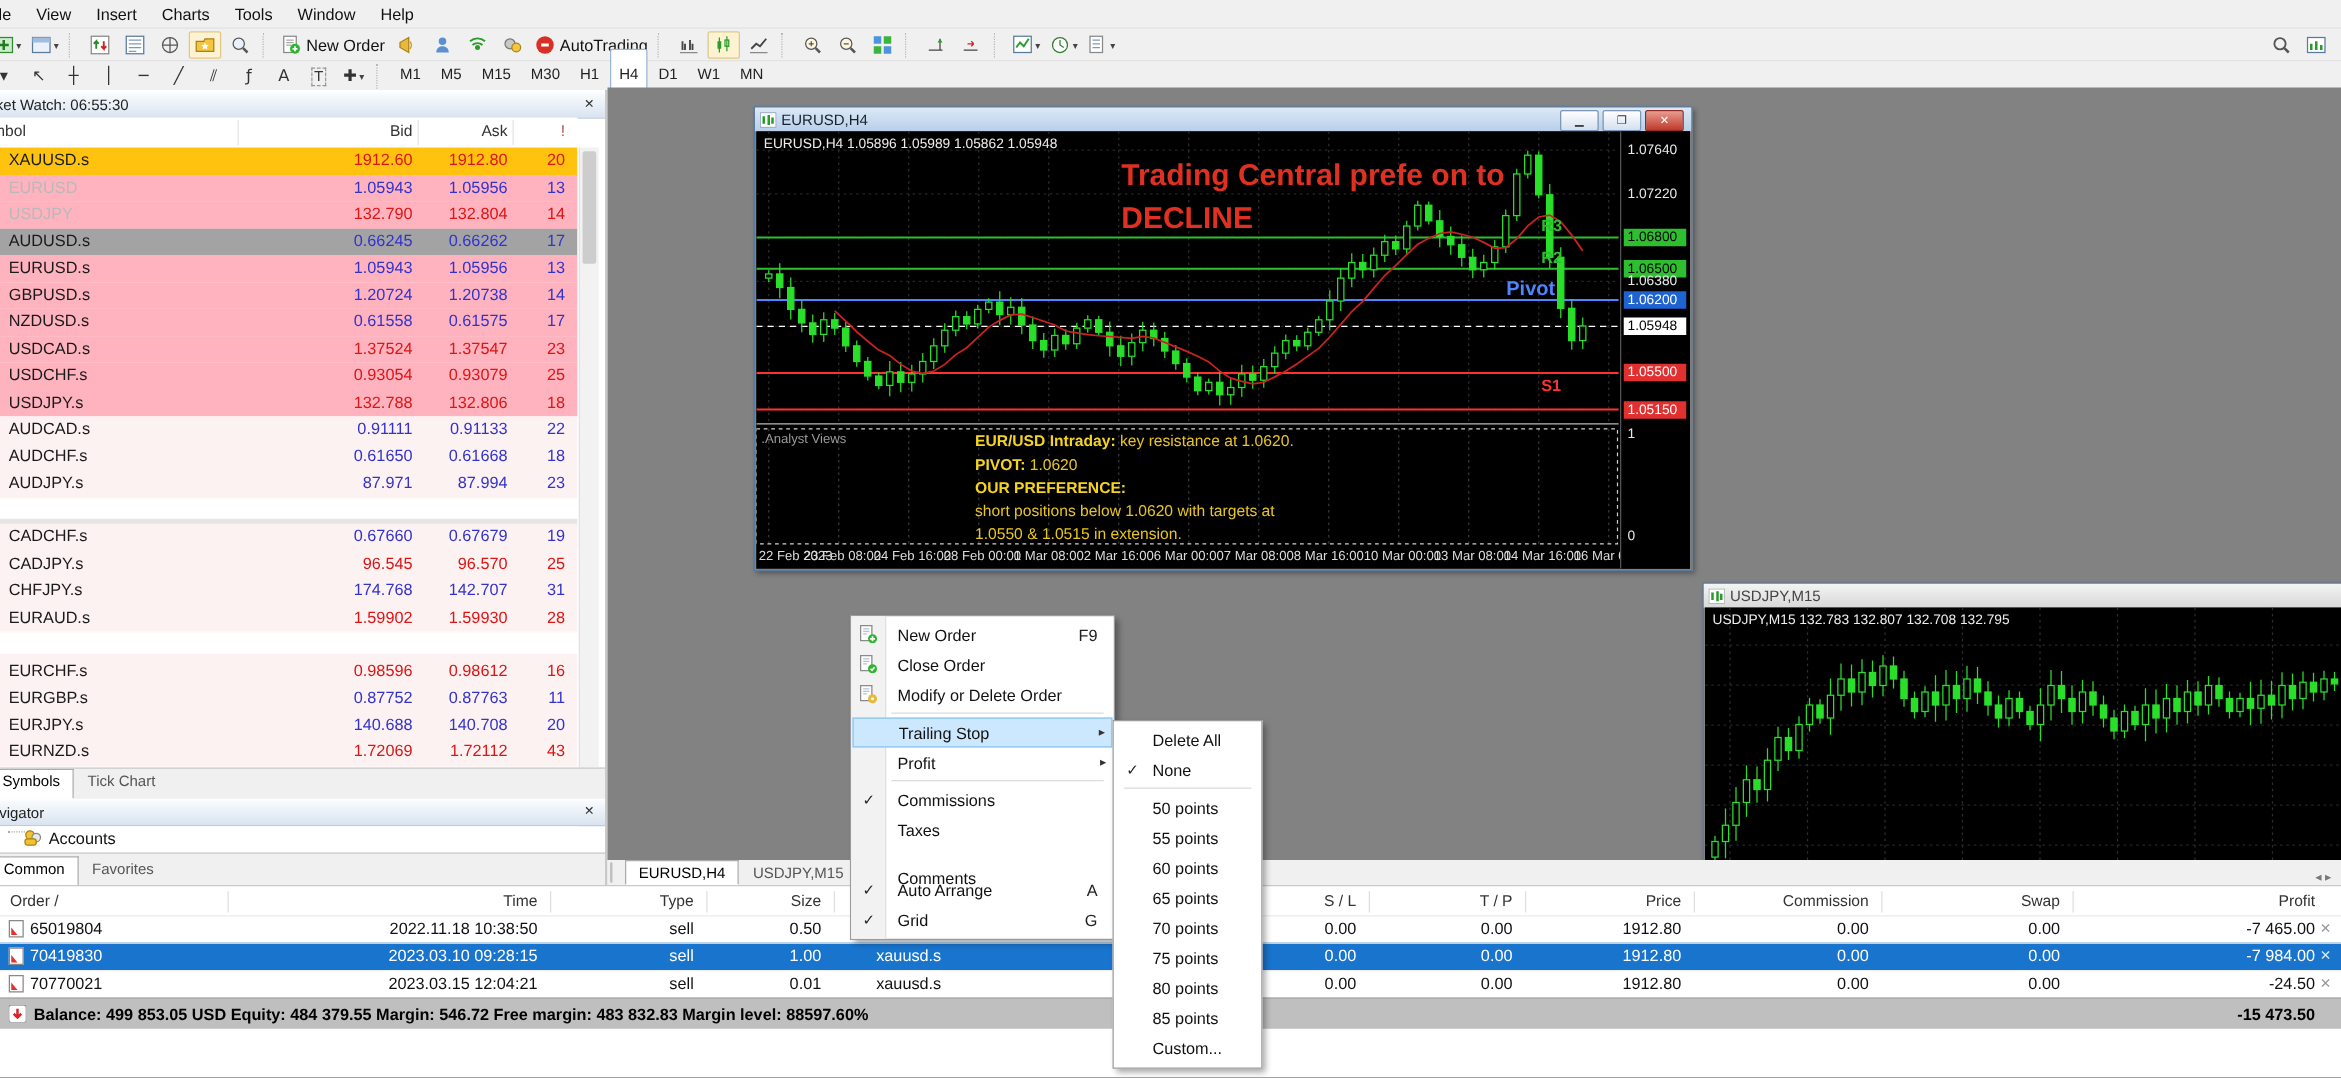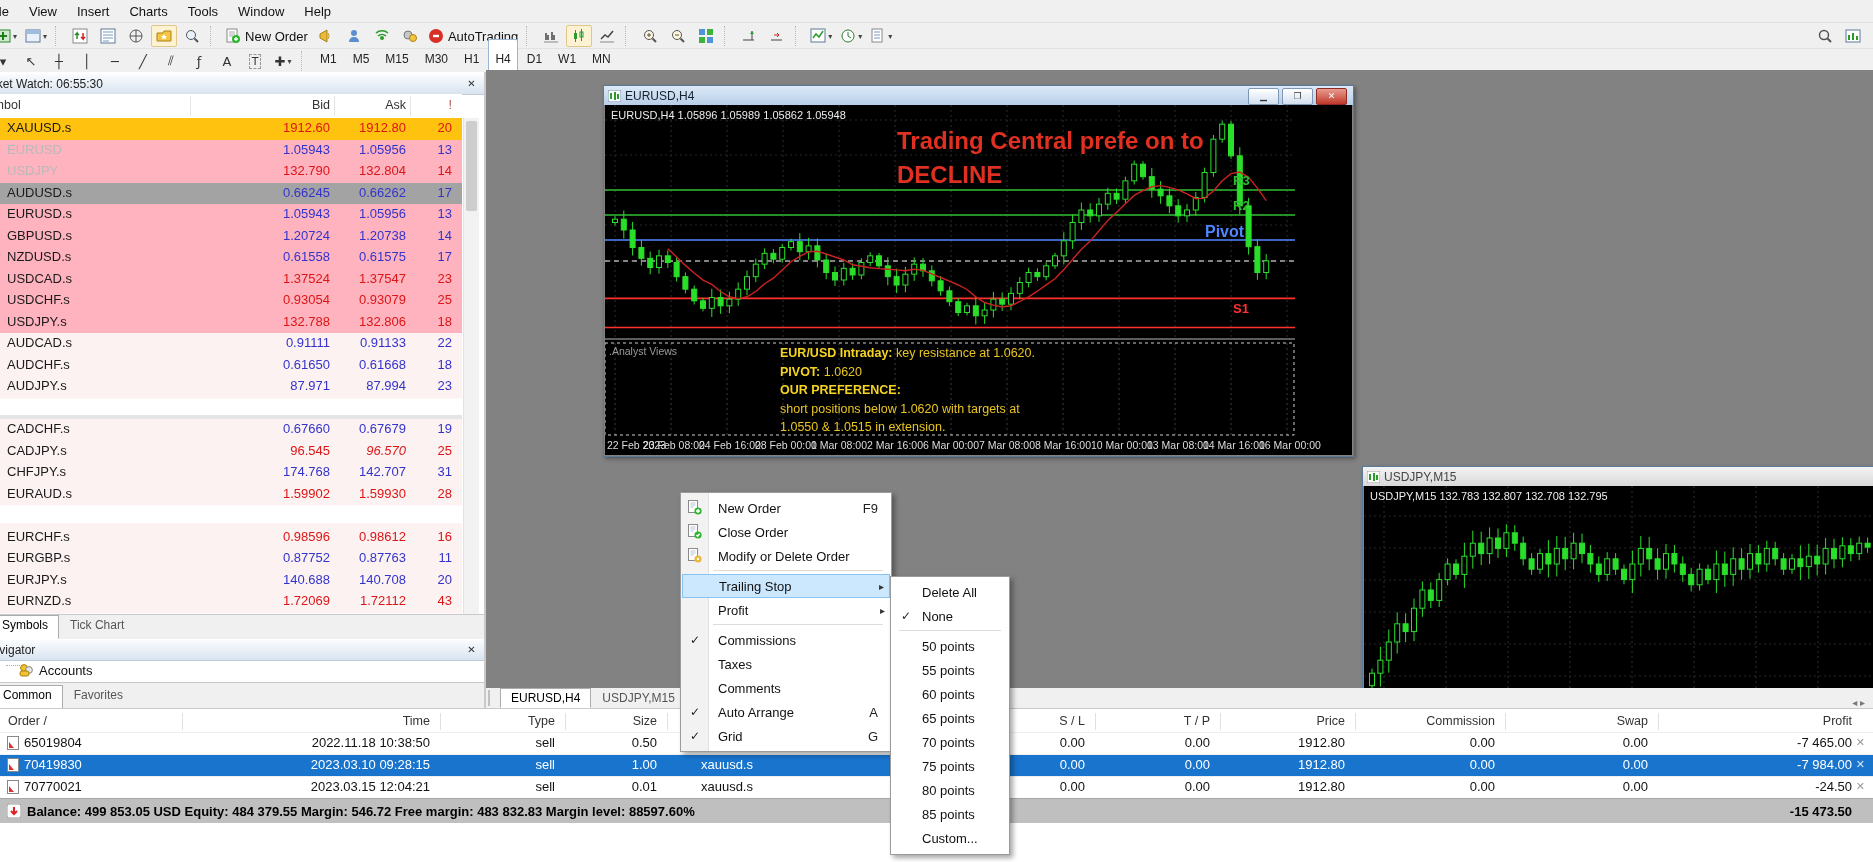--- a/index.html
+++ b/index.html
@@ -492,21 +492,21 @@
         </div>
         <div class="mw-row" style="top: 301px; background: rgb(252, 242, 242); border-bottom: 1px solid rgba(255, 255, 255, 0.55);">
           <span class="mw-cell mw-sym" style="color: rgb(26, 26, 26);">CADCHF.s</span>
           <span class="mw-cell mw-bid" style="color: rgb(51, 51, 204);">0.67660</span>
           <span class="mw-cell mw-ask" style="color: rgb(51, 51, 204);">0.67679</span>
           <span class="mw-cell mw-spr" style="color: rgb(51, 51, 204);">19</span>
         </div>
         <div class="mw-row" style="top: 322.5px; background: rgb(252, 242, 242); border-bottom: 1px solid rgba(255, 255, 255, 0.55);">
           <span class="mw-cell mw-sym" style="color: rgb(26, 26, 26);">CADJPY.s</span>
           <span class="mw-cell mw-bid" style="color: rgb(221, 21, 21);">96.545</span>
-          <span class="mw-cell mw-ask" style="color: rgb(221, 21, 21); font-style: italic;">96.570</span>
+          <span class="mw-cell mw-ask" style="color: rgb(221, 21, 21);">96.570</span>
           <span class="mw-cell mw-spr" style="color: rgb(221, 21, 21);">25</span>
         </div>
         <div class="mw-row" style="top: 344px; background: rgb(252, 242, 242); border-bottom: 1px solid rgba(255, 255, 255, 0.55);">
           <span class="mw-cell mw-sym" style="color: rgb(26, 26, 26);">CHFJPY.s</span>
           <span class="mw-cell mw-bid" style="color: rgb(51, 51, 204);">174.768</span>
           <span class="mw-cell mw-ask" style="color: rgb(51, 51, 204);">142.707</span>
           <span class="mw-cell mw-spr" style="color: rgb(51, 51, 204);">31</span>
         </div>
         <div class="mw-row" style="top: 365.5px; background: rgb(252, 242, 242); border-bottom: 1px solid rgba(255, 255, 255, 0.55);">
           <span class="mw-cell mw-sym" style="color: rgb(26, 26, 26);">EURAUD.s</span>
@@ -810,20 +810,35 @@
           <span class="xlabel" style="left: 206px; top: 334px;">1 Mar 08:00</span>
           <span class="xlabel" style="left: 262px; top: 334px;">2 Mar 16:00</span>
           <span class="xlabel" style="left: 318px; top: 334px;">6 Mar 00:00</span>
           <span class="xlabel" style="left: 374px; top: 334px;">7 Mar 08:00</span>
           <span class="xlabel" style="left: 430px; top: 334px;">8 Mar 16:00</span>
           <span class="xlabel" style="left: 486px; top: 334px;">10 Mar 00:00</span>
           <span class="xlabel" style="left: 542px; top: 334px;">13 Mar 08:00</span>
           <span class="xlabel" style="left: 598px; top: 334px;">14 Mar 16:00</span>
           <span class="xlabel" style="left: 654px; top: 334px;">16 Mar 00:00</span>
         </div>
+      <div class="price-scale">
+        <div id="eur-yticks">
+            <span class="ptick" style="top: 9px;">1.07640</span>
+            <span class="ptick" style="top: 44px;">1.07220</span>
+            <span class="pbadge" style="top: 78px; background: rgb(47, 190, 47); color: rgb(0, 0, 0);">1.06800</span>
+            <span class="pbadge" style="top: 103px; background: rgb(47, 190, 47); color: rgb(0, 0, 0);">1.06500</span>
+            <span class="ptick" style="top: 114px;">1.06380</span>
+            <span class="pbadge" style="top: 128px; background: rgb(30, 99, 208); color: rgb(255, 255, 255);">1.06200</span>
+            <span class="pbadge" style="top: 149px; background: rgb(255, 255, 255); color: rgb(0, 0, 0);">1.05948</span>
+            <span class="pbadge" style="top: 186.333px; background: rgb(224, 48, 48); color: rgb(255, 255, 255);">1.05500</span>
+            <span class="pbadge" style="top: 215.5px; background: rgb(224, 48, 48); color: rgb(255, 255, 255);">1.05150</span>
+          </div>
+        <span class="ptick" style="top:236px;">1</span>
+        <span class="ptick" style="top:318px;">0</span>
+      </div>
     </div>
   </div>
 
   <div class="chart-win" style="left:1362px;top:466px;width:560px;height:222px;">
     <div class="win-title inactive">
       <svg width="13" height="12" style="margin-right:4px;">
         <rect x="0" y="0" width="13" height="12" fill="#FFF" stroke="#999"></rect>
         <rect x="2" y="3" width="2" height="6" fill="#2A9C2A"></rect>
           <rect x="6" y="2" width="2" height="8" fill="#2A9C2A"></rect>
           <rect x="9" y="4" width="2" height="5" fill="#2A9C2A"></rect>
@@ -1108,21 +1123,21 @@
         <span class="arrow">▸</span>
       </div>
       <div class="msep" style="top: 131px;"></div>
       <div class="mi" style="top: 135px;">
         <span class="chk">✓</span>
         <span class="txt">Commissions</span>
       </div>
       <div class="mi" style="top: 159px;">
         <span class="txt">Taxes</span>
       </div>
-      <div class="mi" style="top: 183px; padding-left: 20px;">
+      <div class="mi" style="top: 197px; padding-left: 20px;">
         <span class="txt">Comments</span>
       </div>
       <div class="mi" style="top: 207px;">
         <span class="chk">✓</span>
         <span class="txt">Auto Arrange</span>
         <span class="sc">A</span>
       </div>
       <div class="mi" style="top: 231px;">
         <span class="chk">✓</span>
         <span class="txt">Grid</span>

